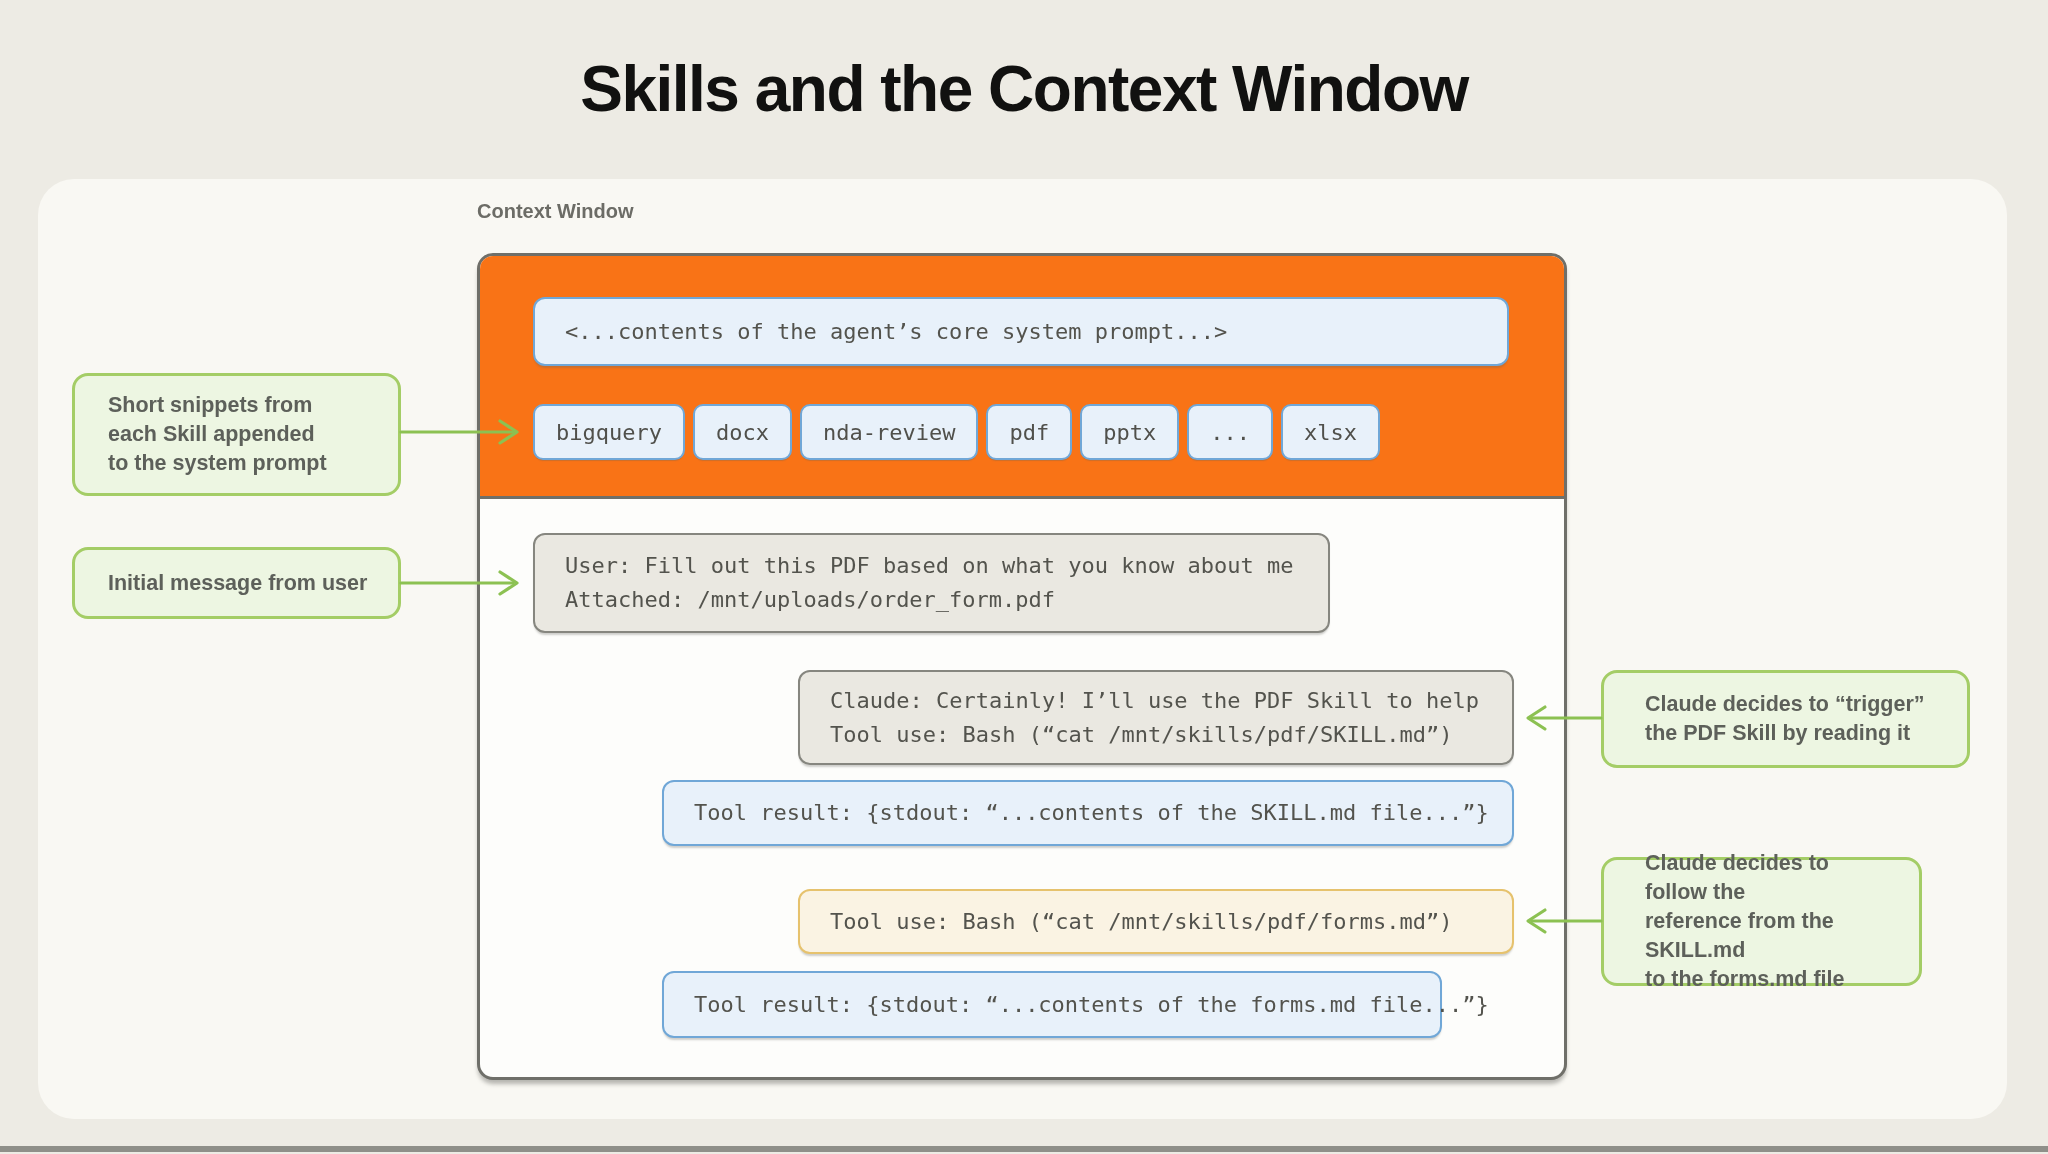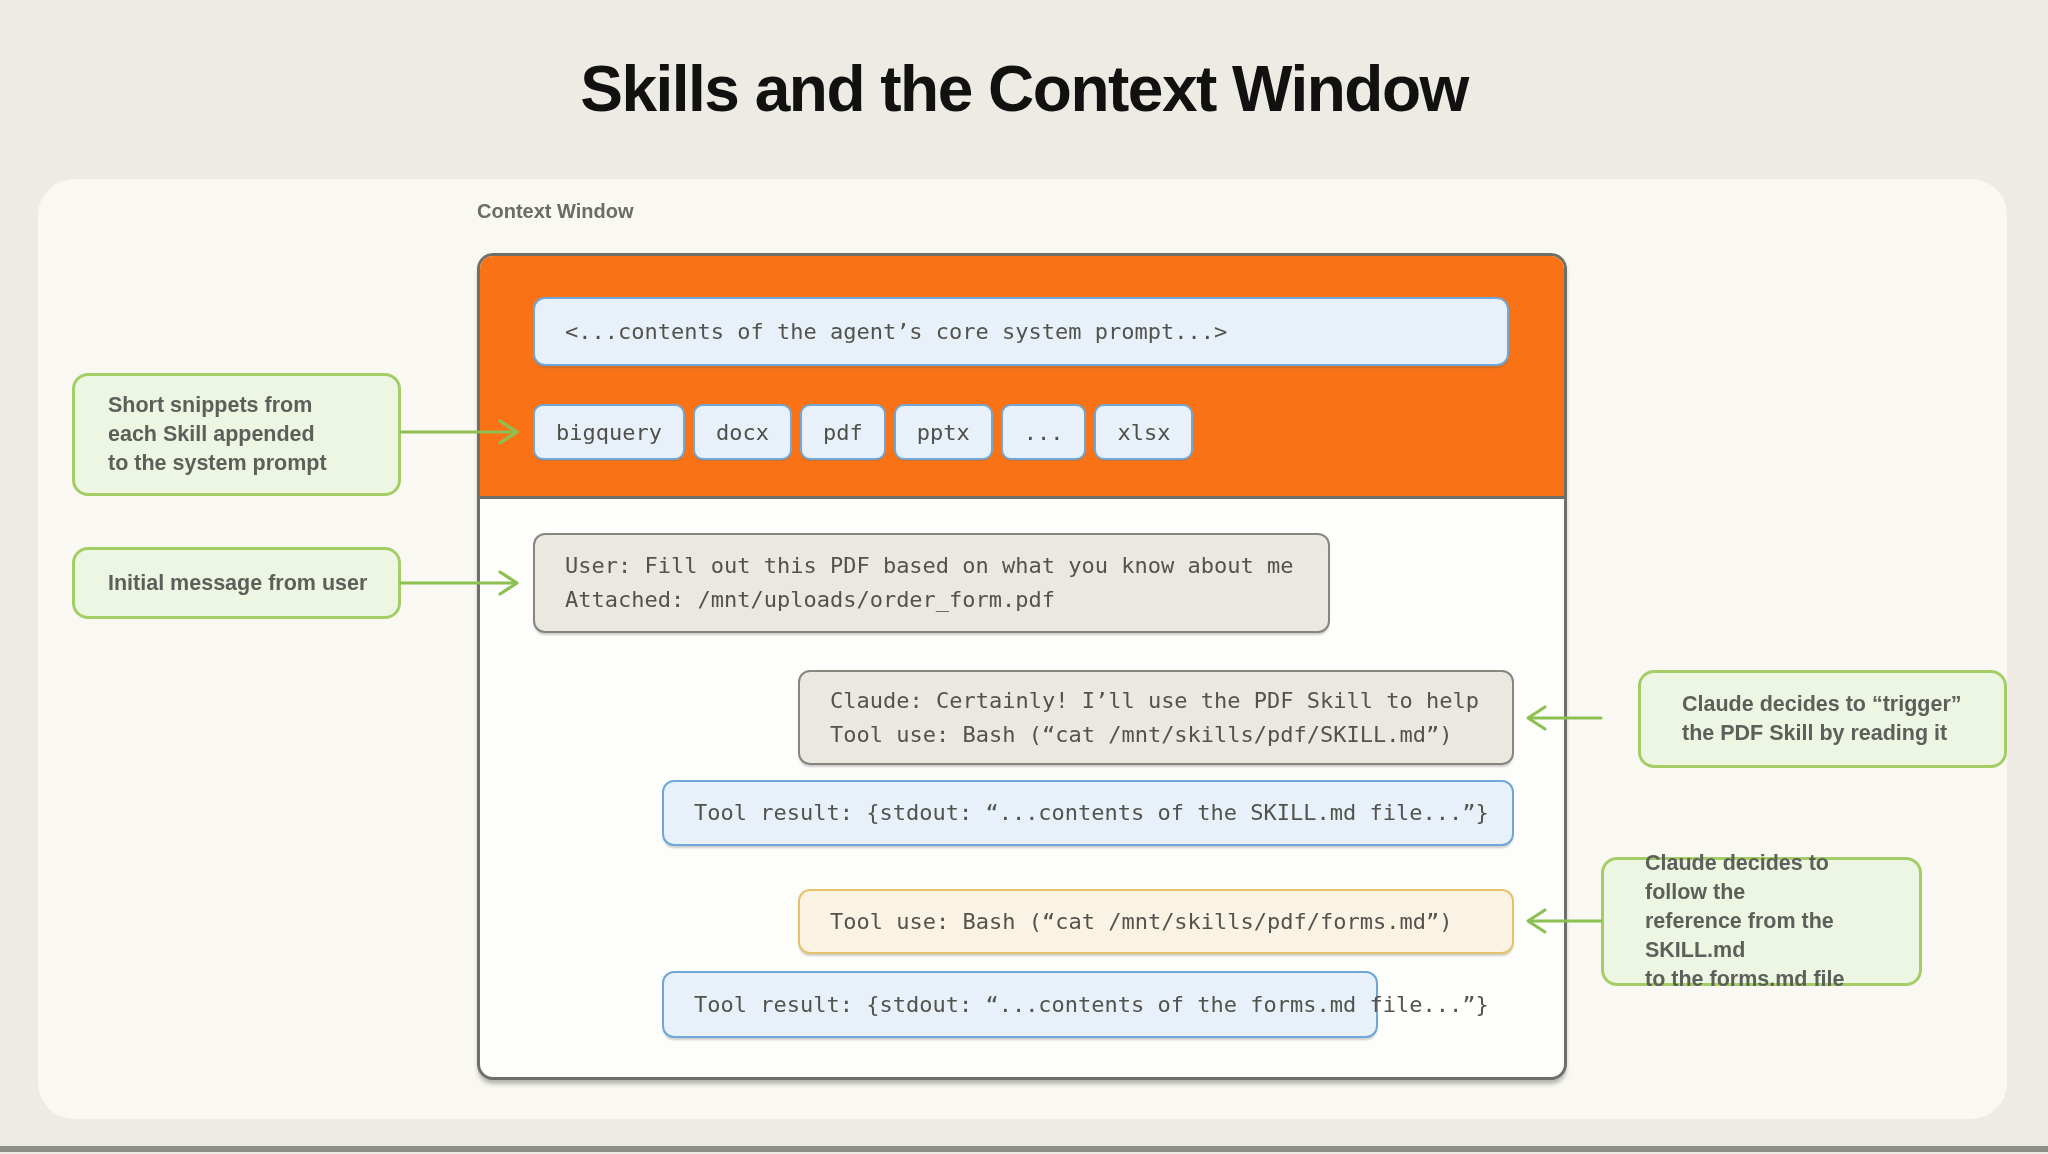--- a/index.html
+++ b/index.html
@@ -80,47 +80,48 @@
 <div class="abs card"></div>
 
 <div class="abs cw-label">Context Window</div>
 
 <div class="abs main-box">
   <div class="main-header">
     <div class="codebox blue" style="left:53px;top:41px;width:976px;height:69px;">&lt;...contents of the agent’s core system prompt...&gt;</div>
     <div class="chips-row">
         <div class="chip">bigquery</div>
         <div class="chip">docx</div>
+        <div class="chip">nda-review</div>
         <div class="chip">pdf</div>
         <div class="chip">pptx</div>
         <div class="chip">...</div>
         <div class="chip">xlsx</div>
       </div>
   </div>
 
   <div class="codebox gray" style="left:53px;top:277px;width:797px;height:100px;">User: Fill out this PDF based on what you know about me
 Attached: /mnt/uploads/order_form.pdf</div>
 
   <div class="codebox gray" style="left:318px;top:414px;width:716px;height:95px;">Claude: Certainly! I’ll use the PDF Skill to help
 Tool use: Bash (“cat /mnt/skills/pdf/SKILL.md”)</div>
 
   <div class="codebox blue" style="left:182px;top:524px;width:852px;height:66px;">Tool result: {stdout: “...contents of the SKILL.md file...”}</div>
 
   <div class="codebox orange" style="left:318px;top:633px;width:716px;height:65px;border-radius:12px;">Tool use: Bash (“cat /mnt/skills/pdf/forms.md”)</div>
 
-  <div class="codebox blue" style="left:182px;top:715px;width:716px;height:67px;">Tool result: {stdout: “...contents of the forms.md file...”}</div>
+  <div class="codebox blue" style="left:182px;top:715px;width:780px;height:67px;">Tool result: {stdout: “...contents of the forms.md file...”}</div>
 </div>
 
 <div class="callout" style="left:72px;top:373px;width:329px;height:123px;">Short snippets from
 each Skill appended
 to the system prompt</div>
 
 <div class="callout" style="left:72px;top:547px;width:329px;height:72px;">Initial message from user</div>
 
-<div class="callout" style="left:1601px;top:670px;width:369px;height:98px;padding-left:41px;margin-left:37px;">Claude decides to “trigger”
+<div class="callout" style="left:1601px;top:670px;width:369px;height:98px;padding-left:41px;">Claude decides to “trigger”
 the PDF Skill by reading it</div>
 
 <div class="callout" style="left:1601px;top:857px;width:321px;height:129px;padding-left:41px;">Claude decides to follow the
 reference from the SKILL.md
 to the forms.md file</div>
 
 <svg class="arrow-svg" style="left:401px;top:417px;" width="122" height="30">
   <line x1="0" y1="15" x2="112" y2="15"></line>
   <polyline points="99,4 116,15 99,26"></polyline>
 </svg>

